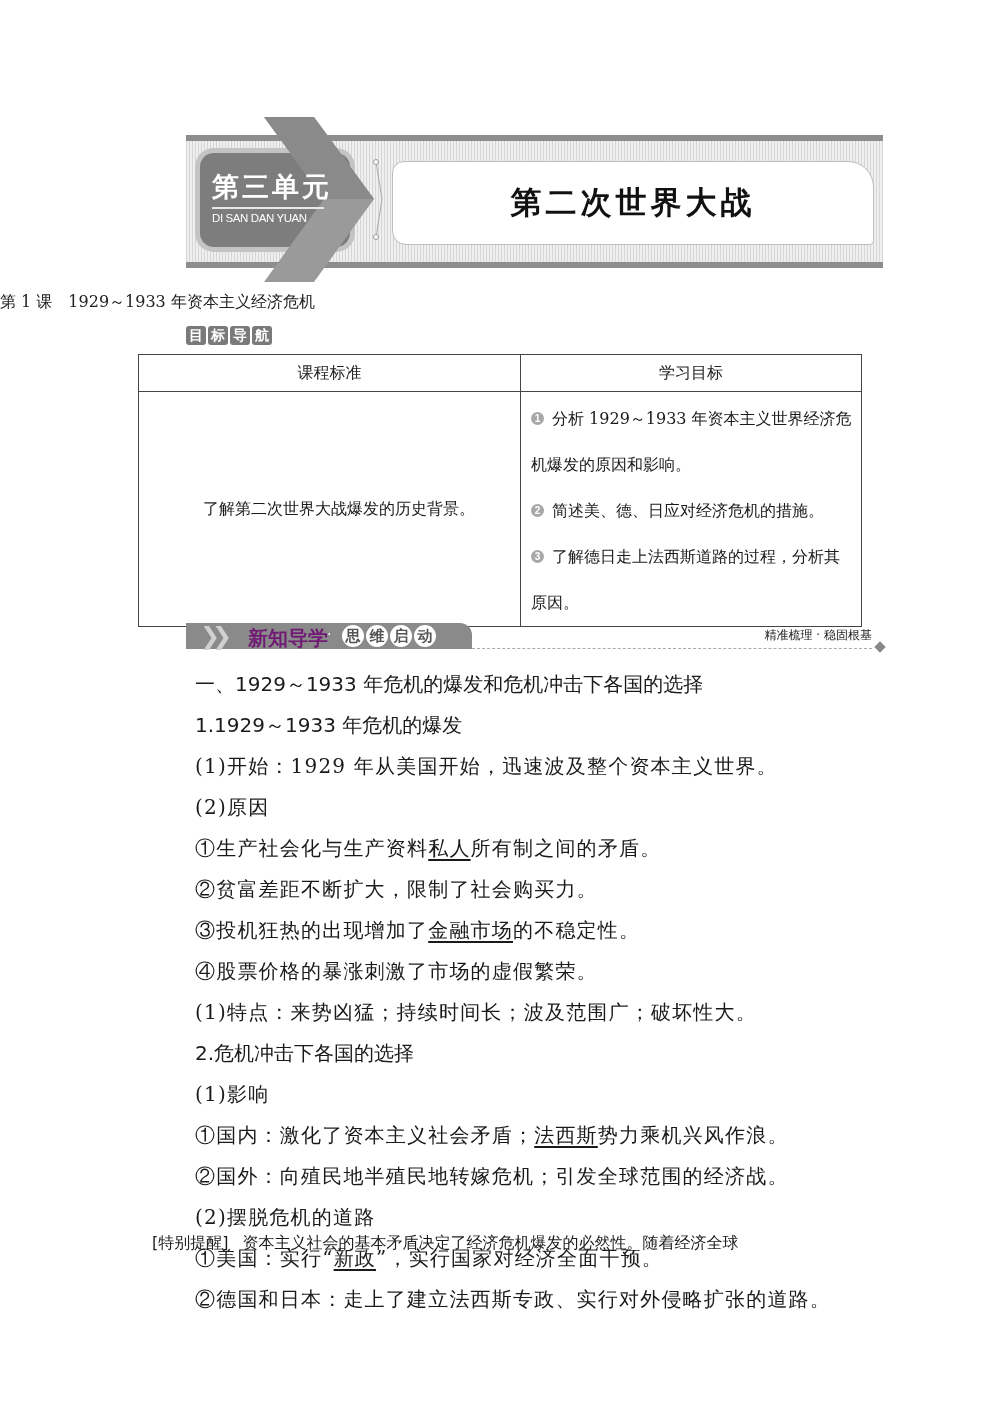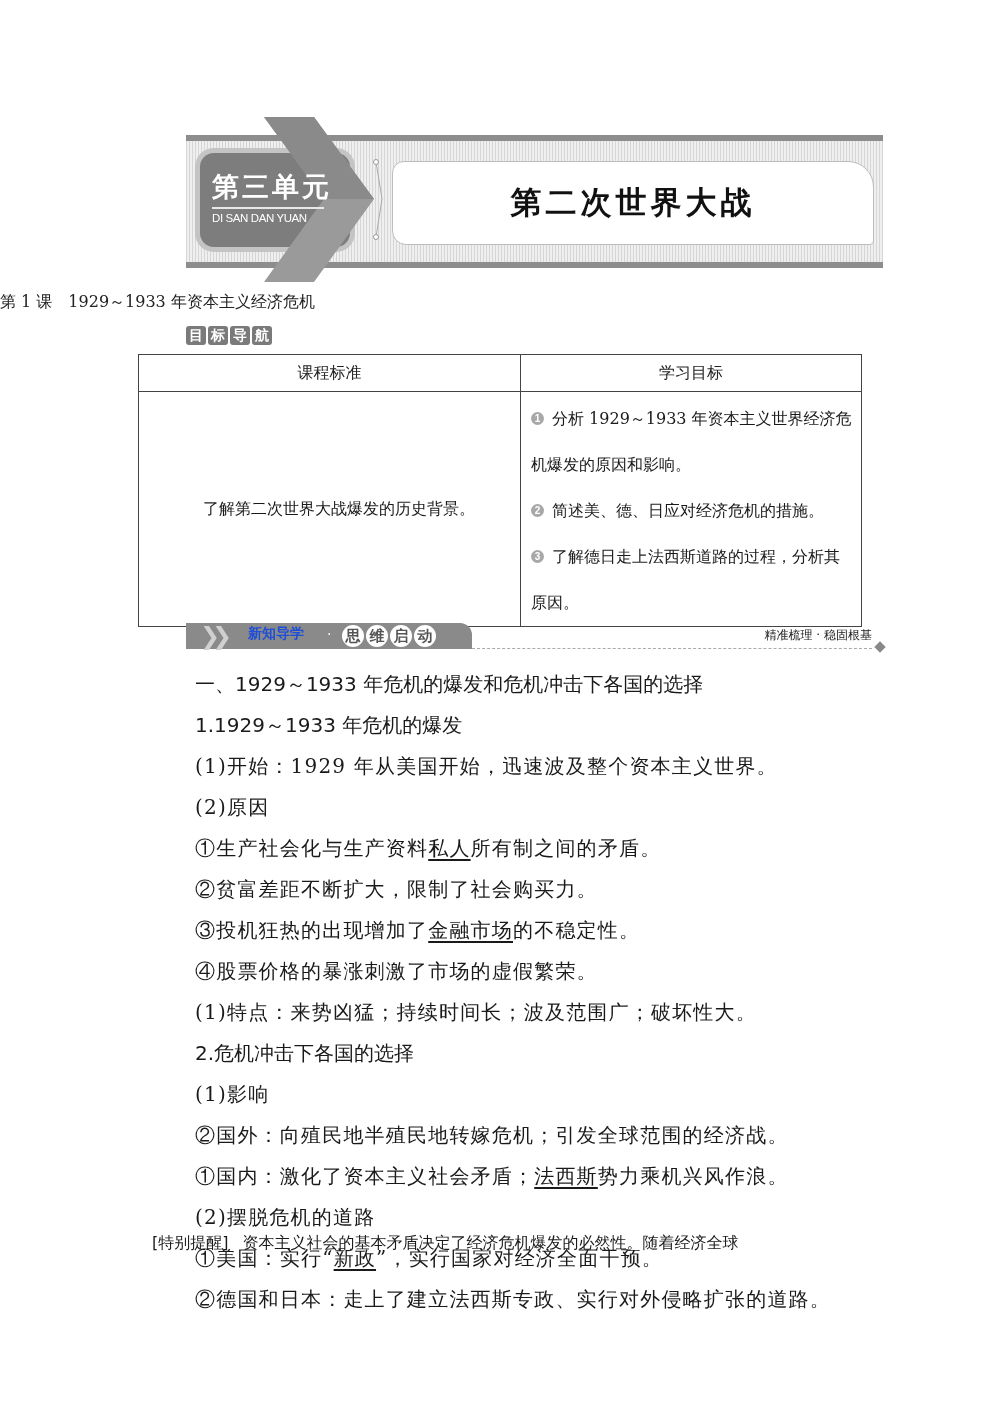--- a/index.html
+++ b/index.html
@@ -45,21 +45,21 @@
     color: #fff; font-size: 10px; line-height: 13px; text-align: center; font-weight: bold; margin-right: 8px;
     vertical-align: 2px; font-family: "Liberation Sans", sans-serif; }
   .serif-num { font-family: "DejaVu Serif", serif; }
 
   
   .sec { position: absolute; left: 186px; top: 623px; width: 700px; height: 28px; }
   .sec .tab { position: absolute; left: 0; top: 0; width: 286px; height: 26px; background: #8a8a8a;
     border-radius: 0 12px 0 0; }
   .sec .chev { position: absolute; left: 14px; top: 1px; color: #d0d0d0; font-size: 24px; line-height: 24px;
     font-weight: bold; letter-spacing: -8px; }
-  .sec .label { position: absolute; left: 62px; top: 2px; color: #1d4ed8; font-size: 14px; font-weight: bold; }
+  .sec .label { position: absolute; left: 62px; top: 2px; color: #701a75; font-size: 20px; font-weight: bold; }
   .sec .dot { position: absolute; left: 141px; top: 3px; color: #fff; font-size: 14px; }
   .sec .circles { position: absolute; left: 156px; top: 2px; display: flex; gap: 2px; }
   .sec .circles span { display: inline-block; width: 22px; height: 22px; border-radius: 50%; background: #fff;
     color: #555; font-size: 15px; line-height: 22px; text-align: center; font-weight: bold; }
   .sec .dotted { position: absolute; left: 286px; right: 14px; top: 25px; border-top: 1px dashed #aaa; }
   .sec .right { position: absolute; right: 14px; top: 4px; font-size: 12px; color: #222; }
   .sec .diamond { position: absolute; right: 2px; top: 20px; width: 8px; height: 8px; background: #888; transform: rotate(45deg); }
 
   
   .content { position: absolute; left: 188px; top: 663px; width: 680px; }
@@ -149,22 +149,22 @@
   <p class="h2">1.1929～1933 年危机的爆发</p>
   <p class="body">(1)开始：1929 年从美国开始，迅速波及整个资本主义世界。</p>
   <p class="body">(2)原因</p>
   <p class="body"><span>①生产社会化与生产资料</span><span class="u">私人</span><span>所有制之间的矛盾。</span></p>
   <p class="body">②贫富差距不断扩大，限制了社会购买力。</p>
   <p class="body"><span>③投机狂热的出现增加了</span><span class="u">金融市场</span><span>的不稳定性。</span></p>
   <p class="body">④股票价格的暴涨刺激了市场的虚假繁荣。</p>
   <p class="body">(1)特点：来势凶猛；持续时间长；波及范围广；破坏性大。</p>
   <p class="h2">2.危机冲击下各国的选择</p>
   <p class="body">(1)影响</p>
+  <p class="body"><span>①国内：激化了资本主义社会矛盾；</span><span class="u">法西斯</span><span>势力乘机兴风作浪。</span></p>
   <p class="body">②国外：向殖民地半殖民地转嫁危机；引发全球范围的经济战。</p>
-  <p class="body"><span>①国内：激化了资本主义社会矛盾；</span><span class="u">法西斯</span><span>势力乘机兴风作浪。</span></p>
   <p class="body">(2)摆脱危机的道路</p>
   <p class="body"><span>①美国：实行“</span><span class="u">新政</span><span>”，实行国家对经济全面干预。</span></p>
   <p class="body">②德国和日本：走上了建立法西斯专政、实行对外侵略扩张的道路。</p>
 </div>
 
 <div class="tip">
   <span class="lbl">[特别提醒]</span><span>资本主义社会的基本矛盾决定了经济危机爆发的必然性。随着经济全球</span>
 </div>
 
 </body></html>

